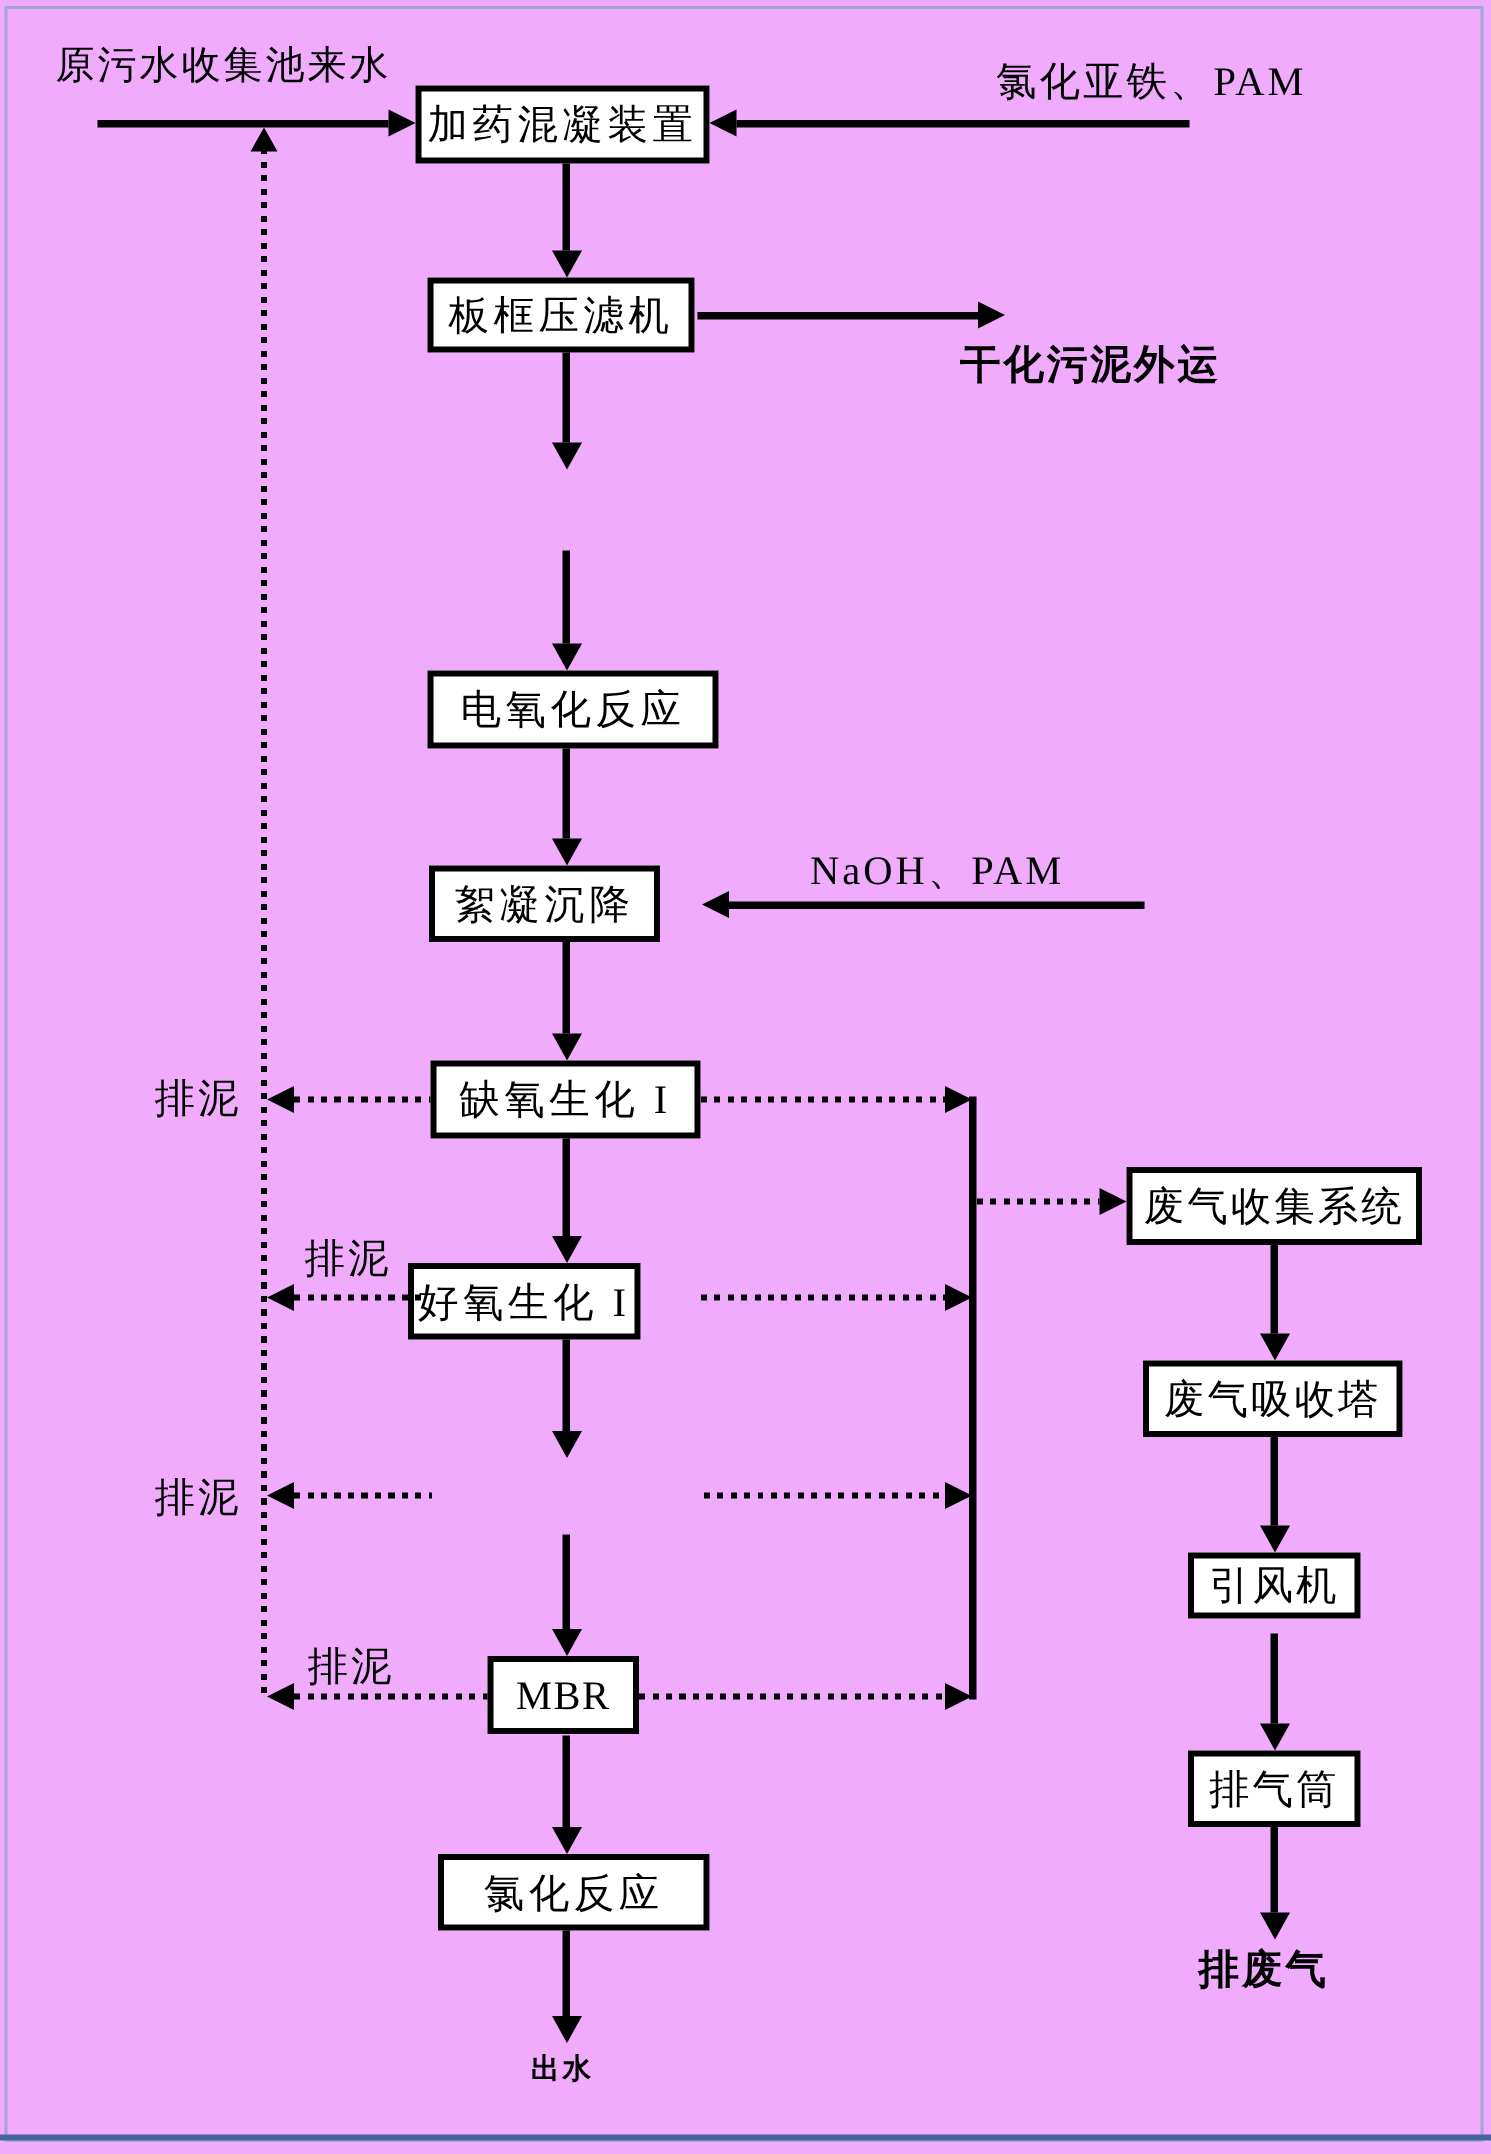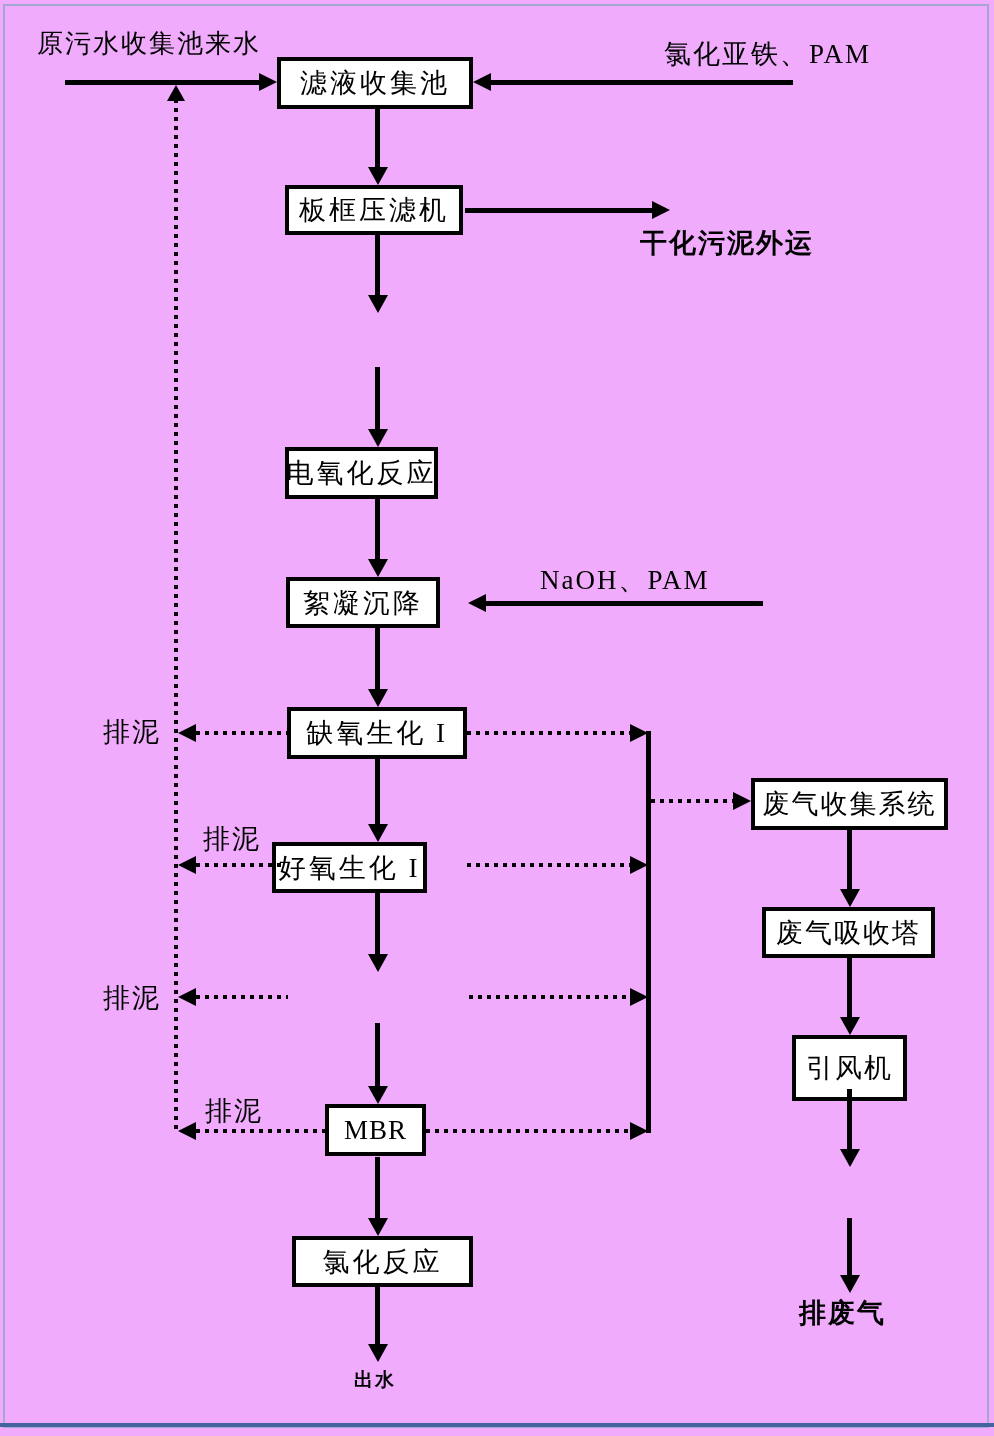--- a/index.html
+++ b/index.html
@@ -40,32 +40,33 @@
   <div class="lbl" style="left:664px;top:41px;">氯化亚铁、PAM</div>
   <div class="lbl bold" style="left:640px;top:230px;">干化污泥外运</div>
   <div class="lbl" style="left:540px;top:567px;">NaOH、PAM</div>
   <div class="lbl" style="left:103px;top:719px;">排泥</div>
   <div class="lbl" style="left:203px;top:826px;">排泥</div>
   <div class="lbl" style="left:103px;top:985px;">排泥</div>
   <div class="lbl" style="left:205px;top:1098px;">排泥</div>
   <div class="lbl bold" style="left:354px;top:1370px;font-size:19px;">出水</div>
   <div class="lbl bold" style="left:799px;top:1300px;">排废气</div>
 
-  <div class="b" style="left:277px;top:57px;width:196px;height:52px;">滤液收集池</div>
+  <div class="b" style="left:277px;top:57px;width:196px;height:52px;">加药混凝装置</div>
   <div class="b" style="left:285px;top:185px;width:178px;height:50px;">板框压滤机</div>
-  <div class="b" style="left:285px;top:447px;width:153px;height:52px;">电氧化反应</div>
+  <div class="b" style="left:285px;top:447px;width:194px;height:52px;">电氧化反应</div>
   <div class="b" style="left:286px;top:577px;width:154px;height:51px;">絮凝沉降</div>
   <div class="b" style="left:287px;top:707px;width:180px;height:52px;">缺氧生化 I</div>
   <div class="b" style="left:272px;top:842px;width:155px;height:51px;">好氧生化 I</div>
   <div class="b" style="left:325px;top:1104px;width:101px;height:52px;letter-spacing:1px;">MBR</div>
   <div class="b" style="left:292px;top:1236px;width:181px;height:51px;">氯化反应</div>
 
   <div class="b" style="left:751px;top:778px;width:197px;height:52px;letter-spacing:2px;">废气收集系统</div>
   <div class="b" style="left:762px;top:907px;width:173px;height:51px;letter-spacing:2px;">废气吸收塔</div>
-  <div class="b" style="left:792px;top:1035px;width:115px;height:66px;letter-spacing:2px;">引风机</div>
+  <div class="b" style="left:792px;top:1035px;width:115px;height:44px;letter-spacing:2px;">引风机</div>
+  <div class="b" style="left:792px;top:1167px;width:115px;height:51px;letter-spacing:2px;">排气筒</div>
 
   <div class="vl" style="left:375px;top:109px;height:58px;"></div>
   <div class="ah ah-d" style="left:368px;top:167px;"></div>
   <div class="vl" style="left:375px;top:235px;height:60px;"></div>
   <div class="ah ah-d" style="left:368px;top:295px;"></div>
   <div class="vl" style="left:375px;top:367px;height:62px;"></div>
   <div class="ah ah-d" style="left:368px;top:429px;"></div>
   <div class="vl" style="left:375px;top:499px;height:60px;"></div>
   <div class="ah ah-d" style="left:368px;top:559px;"></div>
   <div class="vl" style="left:375px;top:628px;height:61px;"></div>

